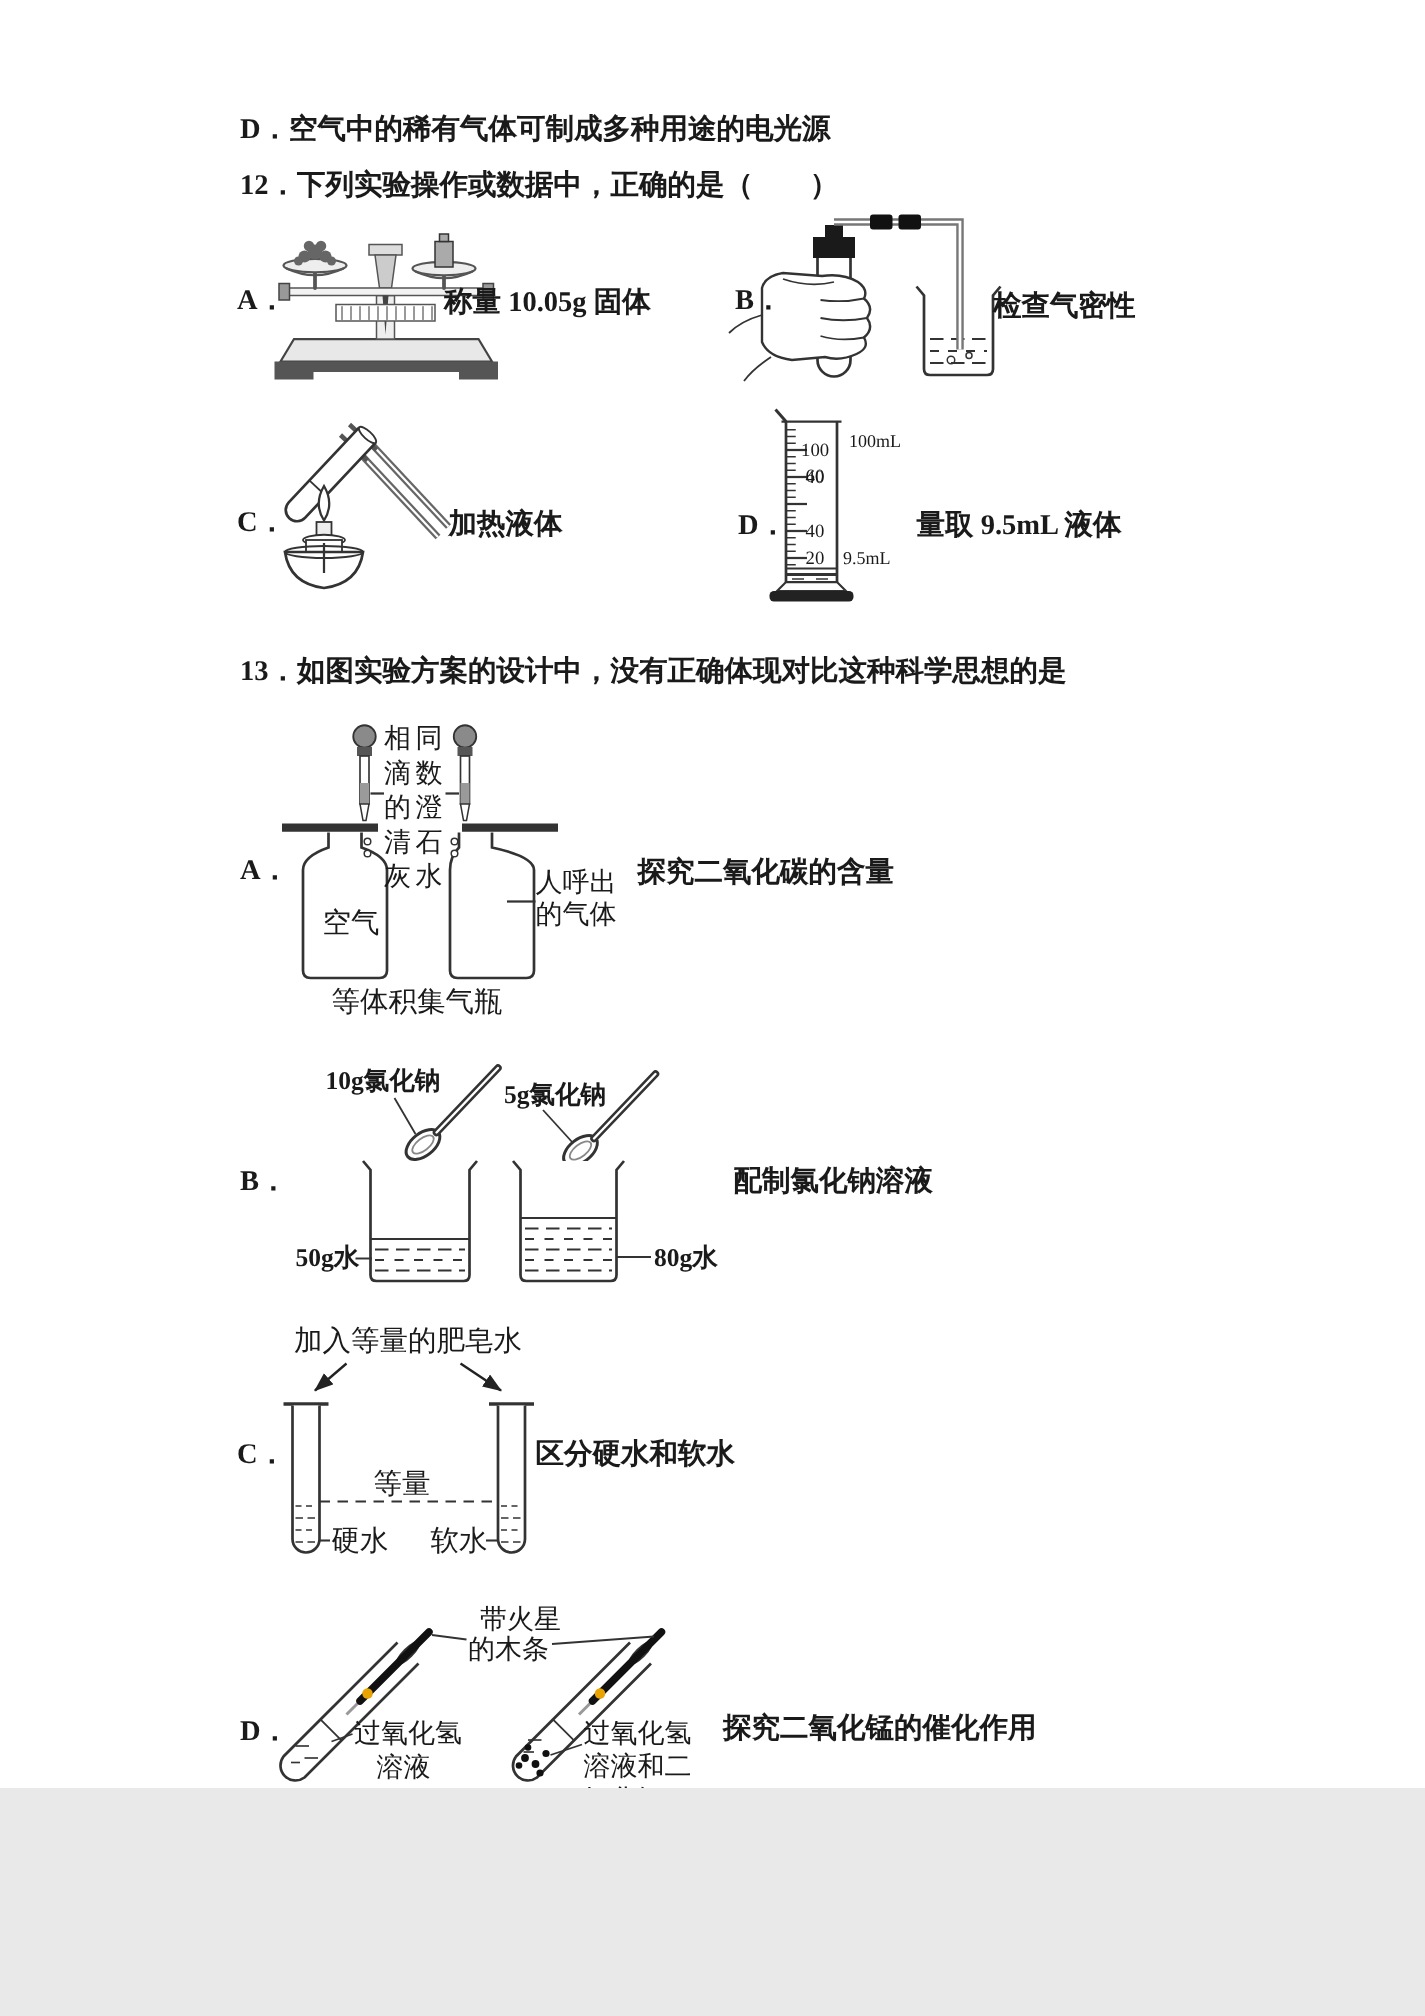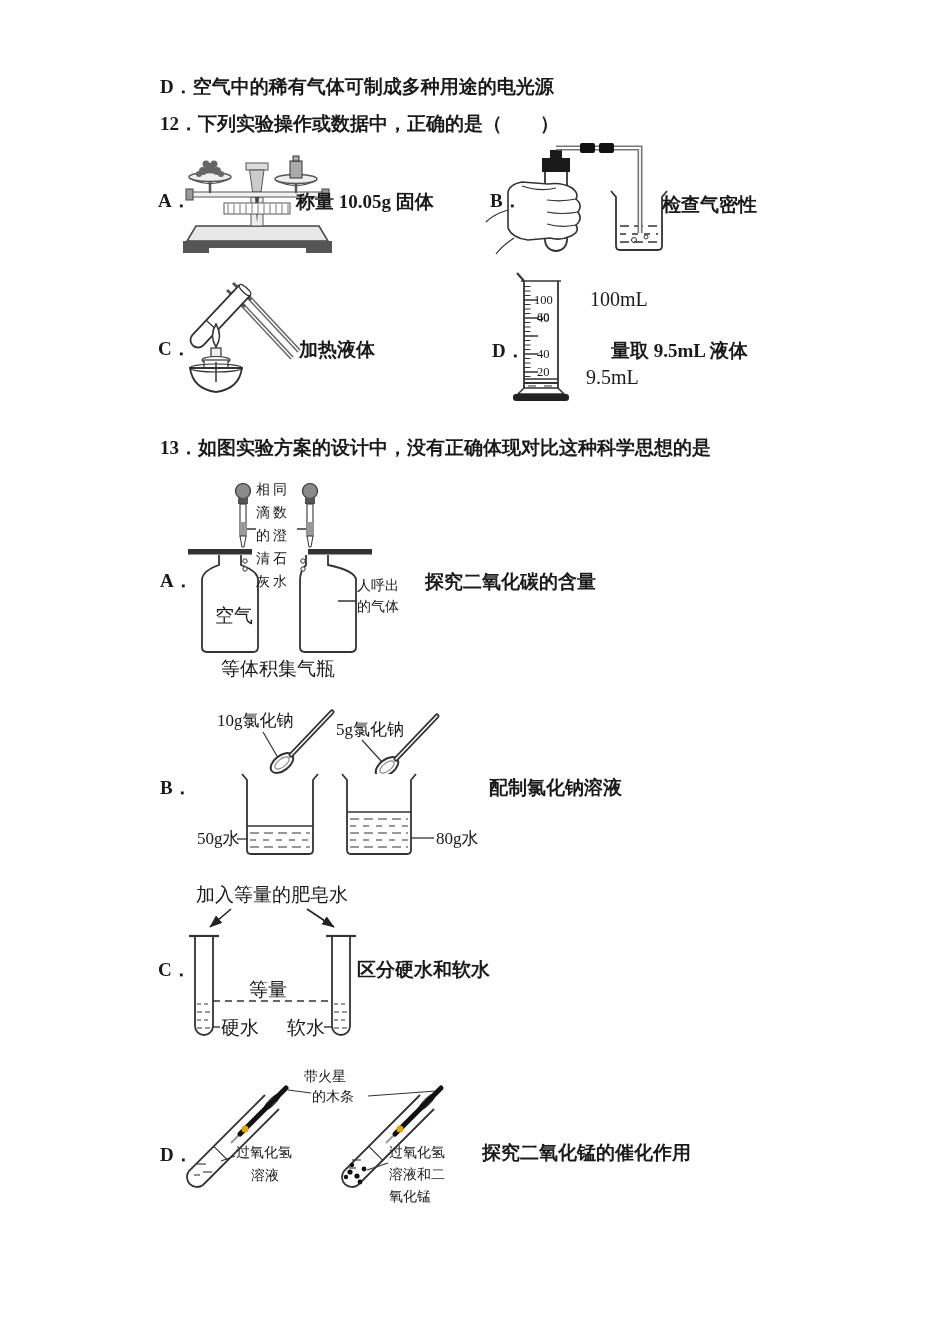--- a/index.html
+++ b/index.html
@@ -1,20 +1,20 @@
 <!DOCTYPE html>
 <html><head>
 <meta charset="utf-8">
 <style>
   html,body{margin:0;padding:0;background:#e9e9e9;}
-  #page{position:relative;width:950px;height:1344px;background:#ffffff;margin:0 auto;overflow:hidden;
+  #page{position:relative;width:950px;height:1192px;background:#ffffff;margin:0 auto;overflow:hidden;
         font-family:"Liberation Serif","DejaVu Serif",serif;color:#1a1a1a;}
   .t{position:absolute;white-space:nowrap;line-height:1.15;}
   .b{font-weight:bold;}
-  .f19{font-size:19px;} .f18{font-size:14px;} .f17{font-size:17px;} .f16{font-size:20px;margin-left:24px;} .f12{font-size:12.5px;font-family:Liberation Serif, serif;}
+  .f19{font-size:19px;} .f18{font-size:18px;} .f17{font-size:17px;font-weight:bold;} .f16{font-size:12px;} .f12{font-size:12.5px;font-family:Liberation Serif, serif;}
   #svgLayer{position:absolute;left:0;top:0;pointer-events:none;}
   .vrows div{height:23px;letter-spacing:3px;}
 </style>
 </head>
 <body>
 
 <div id="page">
 
   <svg id="svgLayer" width="950" height="1344" viewBox="0 0 950 1344">
     <defs>
@@ -319,21 +319,21 @@
 
   <div class="t b f19" style="left:158px;top:959px">C．</div>
   <div class="t b f19" style="left:357px;top:959px">区分硬水和软水</div>
   <div class="t f19" style="left:196px;top:884px">加入等量的肥皂水</div>
   <div class="t f19" style="left:249px;top:979px">等量</div>
   <div class="t f19" style="left:221px;top:1017px">硬水</div>
   <div class="t f19" style="left:287px;top:1017px">软水</div>
 
   <div class="t b f19" style="left:160px;top:1144px">D．</div>
   <div class="t b f19" style="left:482px;top:1142px">探究二氧化锰的催化作用</div>
-  <div class="t f18" style="left:304px;top:1069px">带火星</div>
+  <div class="t f18" style="left:320px;top:1069px">带火星</div>
   <div class="t f18" style="left:312px;top:1089px">的木条</div>
   <div class="t f18" style="left:236px;top:1145px">过氧化氢</div>
   <div class="t f18" style="left:251px;top:1168px">溶液</div>
   <div class="t f18" style="left:389px;top:1145px">过氧化氢</div>
   <div class="t f18" style="left:389px;top:1167px">溶液和二</div>
   <div class="t f18" style="left:389px;top:1189px">氧化锰</div>
 
 </div>
 
 </body></html>

